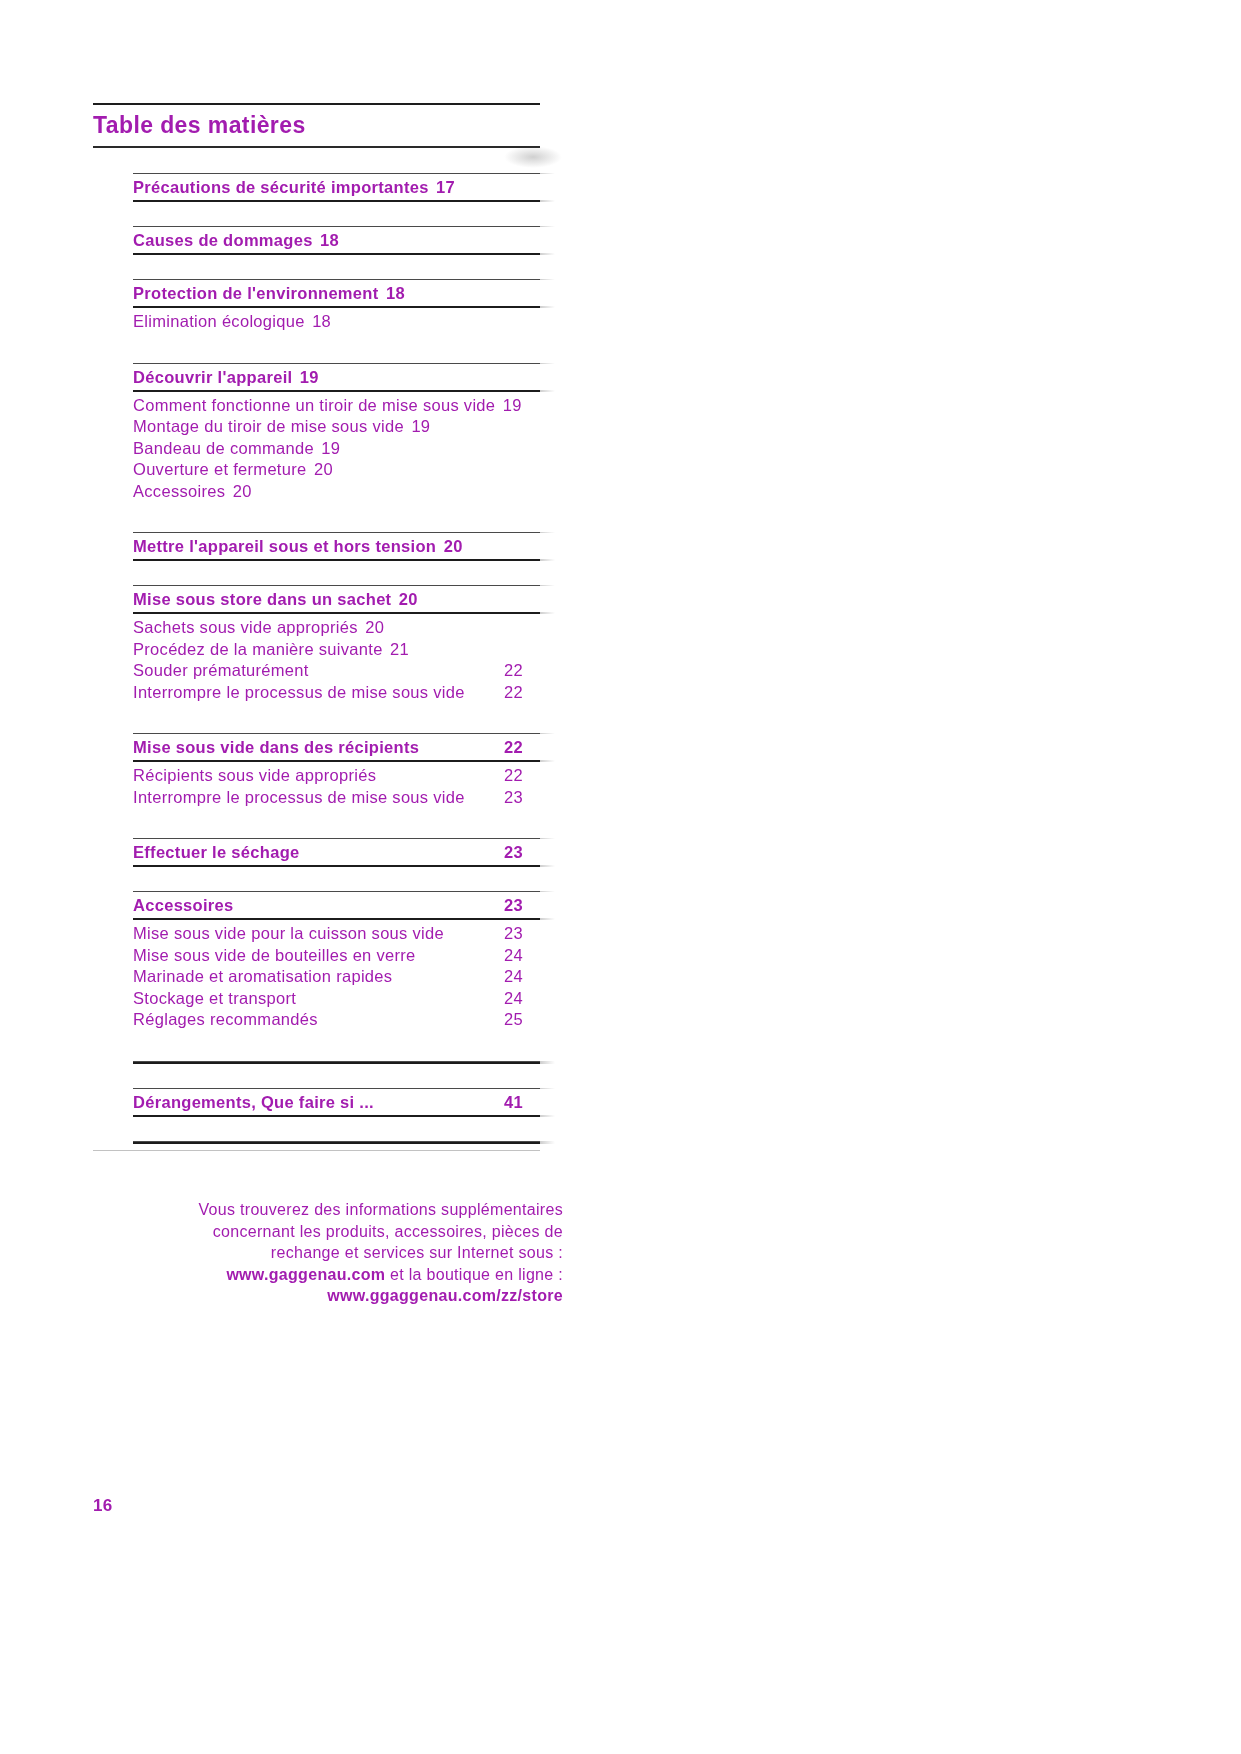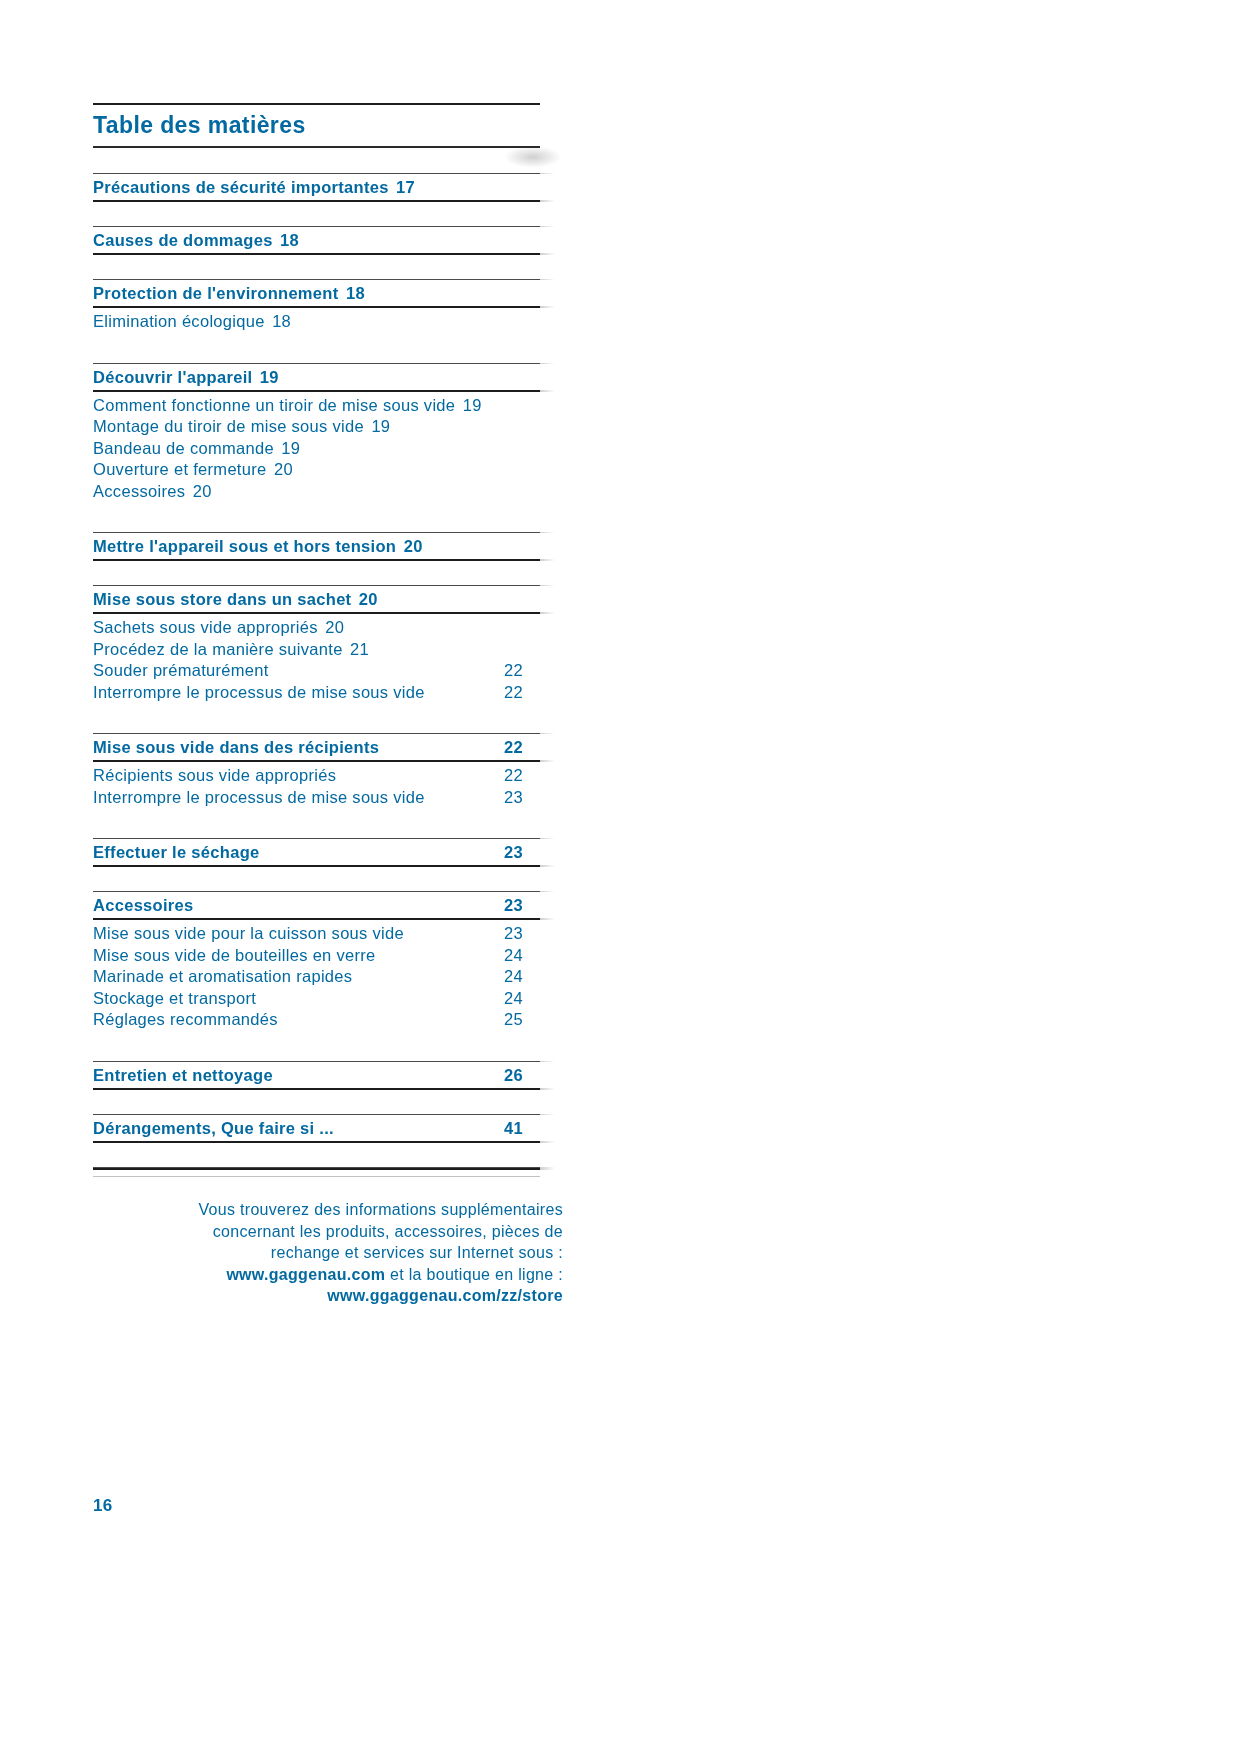--- a/index.html
+++ b/index.html
@@ -1,41 +1,41 @@
 <!DOCTYPE html>
 <html><head>
 <meta charset="utf-8">
 <style>
   html,body{margin:0;padding:0;background:#e8e8e8;}
   .page{
     position:relative;
     width:1241px;height:1754px;
     background:#ffffff;
     font-family:"Liberation Sans","DejaVu Sans",sans-serif;
-    color:#0369a1;
+    color:#a21caf;
     overflow:hidden;
   }
   .content{
     position:absolute;left:93px;top:103px;width:447px;
   }
   
   .title-block{position:relative;margin-bottom:25px;}
   .title-rule-top{height:2px;background:#1d1d1d;position:relative;}
   .title-rule-bottom{height:2px;background:#2a2a2a;position:relative;}
   .title-text{
     font-size:23px;font-weight:bold;letter-spacing:0.4px;
     padding:7px 0 8px 0;line-height:26px;
   }
   .scan-smudge{
     position:absolute;right:-22px;bottom:-20px;width:58px;height:22px;
     background:radial-gradient(ellipse at center, rgba(120,120,120,0.35), rgba(255,255,255,0) 70%);
     pointer-events:none;
   }
   
-  .section{margin-top:24px;}
+  .section{margin-top:24px;margin-left:40px;}
   .rule{height:1px;background:#4a4a4a;position:relative;}
   .rule.thick{height:2px;background:#1c1c1c;}
   .rule::after{
     content:"";position:absolute;left:100%;top:0;width:15px;height:100%;
     background:linear-gradient(to right, rgba(130,130,130,0.40), rgba(255,255,255,0));
   }
   .heading-row{
     display:flex;align-items:baseline;
     font-weight:bold;font-size:16.5px;letter-spacing:0.3px;
     line-height:18px;padding:4px 17px 4px 0;
@@ -247,24 +247,20 @@
 
   <div class="item-row">
     <span>Réglages recommandés</span>
     <span class="pg-right">25</span>
   </div>
 </div>
   </div>
 
   <div class="section">
     <div class="rule"></div>
-    <div class="heading-row">
-      <span>Entretien et nettoyage</span>
-      <span class="pg-right">26</span>
-    </div>
     <div class="rule thick"></div>
 
   </div>
 
   <div class="section">
     <div class="rule"></div>
     <div class="heading-row">
       <span>Dérangements, Que faire si ...</span>
       <span class="pg-right">41</span>
     </div>

